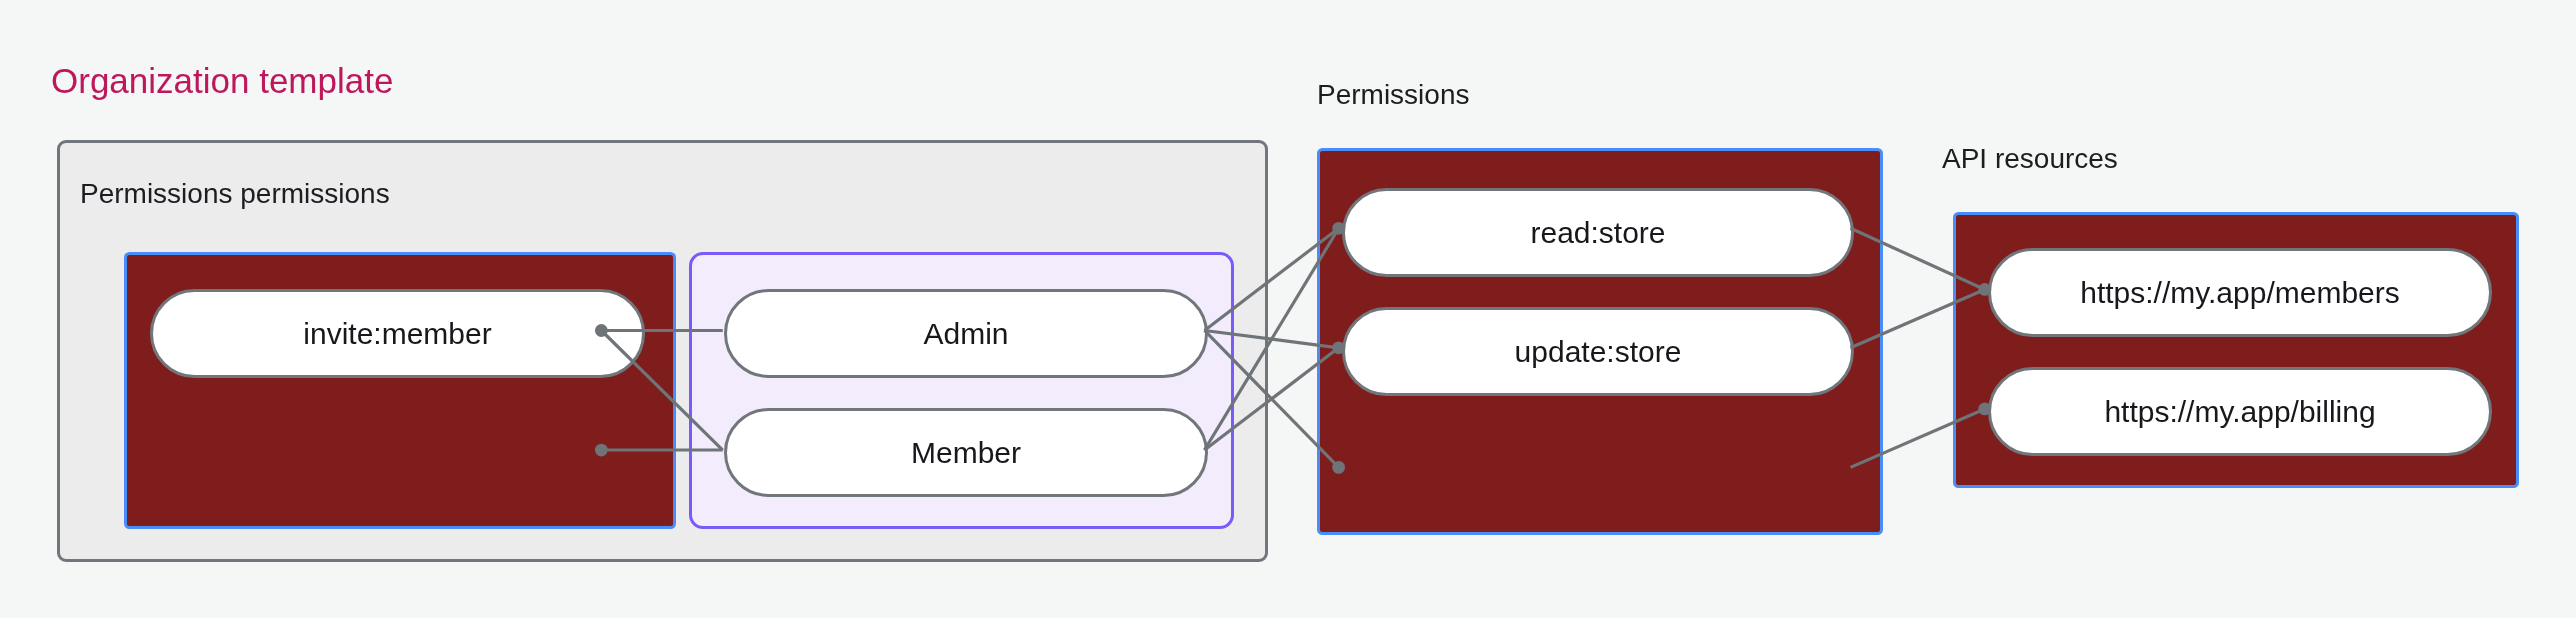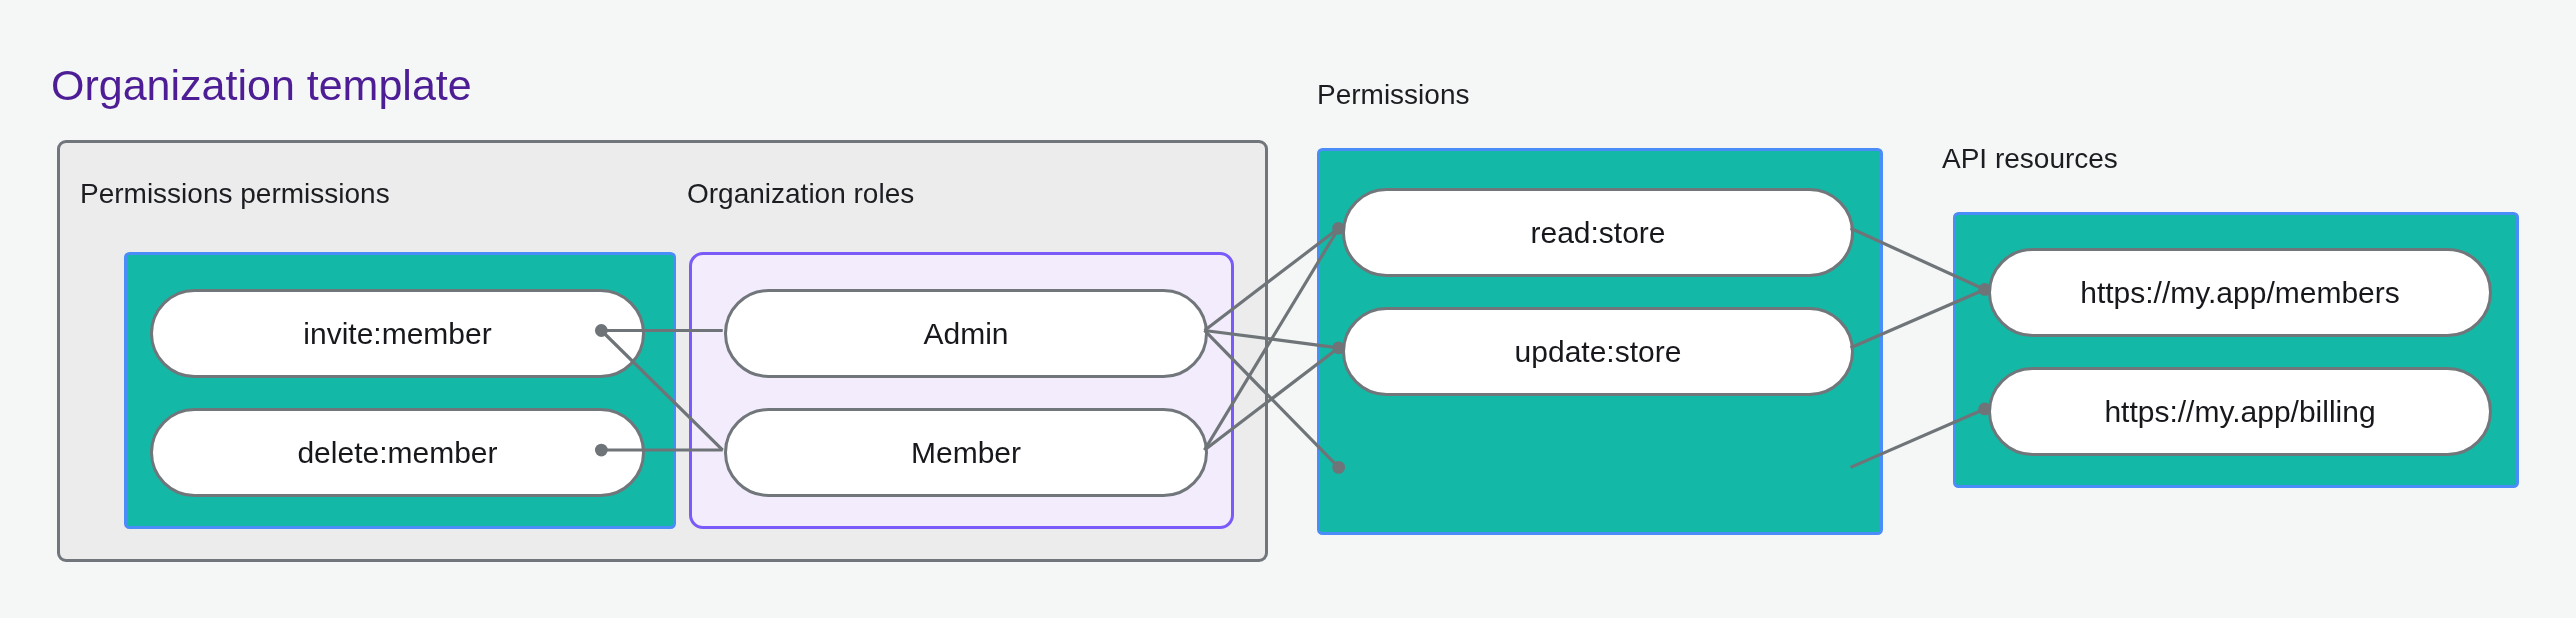--- a/index.html
+++ b/index.html
@@ -11,29 +11,29 @@
     overflow:hidden;
   }
   .canvas{position:relative;width:2576px;height:619px;background:#f5f6f6;}
   .label{
     position:absolute;
     font-size:28px;
     line-height:1.2;
     color:#1b1d21;
     white-space:nowrap;
   }
-  .title{font-size:43px;color:#4c1d95;}
+  .title{font-size:35px;color:#be185d;}
   .box{position:absolute;box-sizing:border-box;}
   .gray-box{
     background:#ececed;
     border:3.7px solid #70767b;
     border-radius:9px;
   }
   .blue-box{
-    background:#14b8a6;
+    background:#7f1d1d;
     border:3.7px solid #4a8cf8;
     border-radius:5.5px;
   }
   .purple-box{
     background:#f2ecfd;
     border:3.7px solid #7a5af8;
     border-radius:14px;
   }
   .pill{
     position:absolute;
@@ -64,28 +64,24 @@
 <body>
 
 <div class="canvas">
 
   <div class="label title" style="left:51px;top:60px;">Organization template</div>
 
   <div class="box gray-box" style="left:57px;top:140px;width:1211px;height:422px;"></div>
 
   <div class="label" style="left:80px;top:177px;">Permissions permissions</div>
 
-  <div class="label" style="left:687px;top:177px;">Organization roles</div>
 
   <div class="box blue-box" style="left:82px;top:252px;width:552px;height:277px;margin-left:42px;">
     <div class="pill" style="left:23px;top:34px;width:495px;height:89px;">
       <span>invite:member</span>
-    </div>
-    <div class="pill" style="left:23px;top:153px;width:495px;height:89px;">
-      <span>delete:member</span>
     </div>
   </div>
 
   <div class="box purple-box" style="left:689px;top:252px;width:545px;height:277px;">
     <div class="pill" style="left:32px;top:34px;width:484px;height:89px;">
       <span>Admin</span>
     </div>
     <div class="pill" style="left:32px;top:153px;width:484px;height:89px;">
       <span>Member</span>
     </div>

